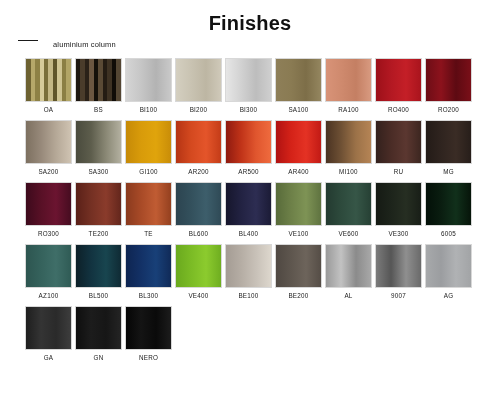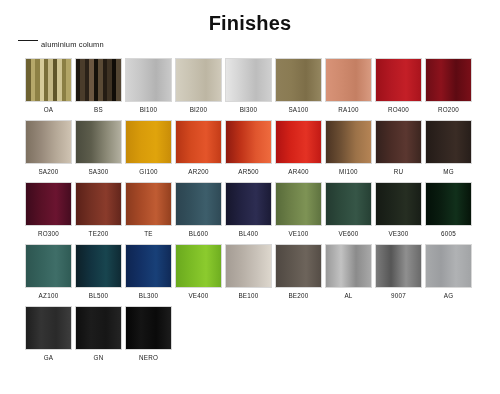--- a/index.html
+++ b/index.html
@@ -33,21 +33,21 @@
     font-weight: bold;
     letter-spacing: 0.2px;
     color: #111111;
   }
   
   .legend {
     position: absolute;
     top: 40px;
     left: 18px;
     display: flex;
-    gap: 3px;
+    gap: 15px;
   }
   .legend-marker {
     display: block;
     width: 20px;
     height: 0;
     border-top: 1.6px solid #1a1a1a;
   }
   .legend-label {
     font-size: 7.5px;
     color: #1a1a1a;

